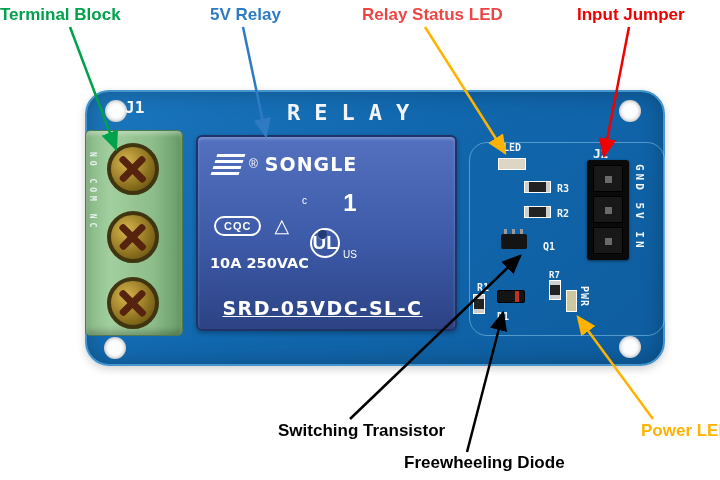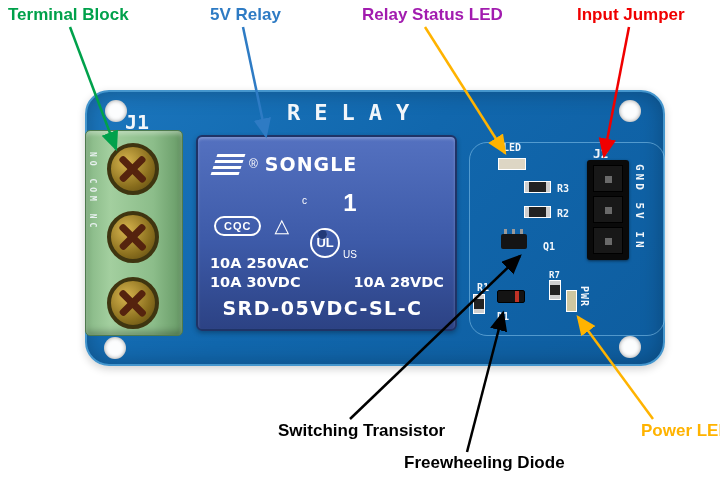--- a/index.html
+++ b/index.html
@@ -1,21 +1,21 @@
 <!DOCTYPE html>
 <html><head>
 <meta charset="utf-8">
 <style>
   html,body{margin:0;padding:0;background:#fff;}
   #stage{position:relative;width:720px;height:480px;background:#ffffff;overflow:hidden;
          font-family:"Liberation Sans",sans-serif;}
   .callout{position:absolute;font-weight:700;font-size:17px;white-space:nowrap;z-index:6;}
-  #lab-terminal{left:8px;top:5px;color:#00a14b;}
+  #lab-terminal{left:0;top:5px;color:#00a14b;}
   #lab-relay{left:210px;top:5px;color:#2e7bc4;}
-  #lab-statusled{left:362px;top:5px;color:#a21caf;}
+  #lab-statusled{left:362px;top:5px;color:#ef4444;}
   #lab-jumper{left:577px;top:5px;color:#f00000;}
   #lab-transistor{left:262px;top:421px;color:#000;margin-left:16px;}
   #lab-diode{left:404px;top:453px;color:#000;}
   #lab-powerled{left:641px;top:421px;color:#ffb300;}
 
   
   #board{position:absolute;left:85px;top:90px;width:580px;height:276px;z-index:1;
          background:linear-gradient(135deg,#1b76bd 0%,#1167ad 45%,#0e5d9f 100%);
          border:2px solid #4596cd;border-radius:24px;box-sizing:border-box;
          box-shadow:0 3px 8px rgba(0,0,0,.18), inset 0 0 22px rgba(0,0,0,.25);}
@@ -48,30 +48,30 @@
   #stripes{width:28px;height:21px;transform:skewX(-18deg);
            background:repeating-linear-gradient(180deg,#fff 0 3px,transparent 3px 6px);}
   .reg{font-size:12px;}
   .brand{font-size:19px;font-weight:700;letter-spacing:1px;font-family:"DejaVu Sans",sans-serif;}
   #marks-row{position:absolute;left:16px;top:54px;display:flex;align-items:center;gap:13px;}
   .cqc{border:2px solid #fff;border-radius:12px;padding:2px 8px;font-size:11px;font-weight:700;letter-spacing:1px;}
   .tri{font-size:19px;}
   .ulgrp{display:flex;align-items:center;gap:3px;}
   .ulc{font-size:10px;align-self:flex-start;margin-top:4px;}
   .ulcirc{width:30px;height:30px;border:2px solid #fff;border-radius:50%;display:flex;
-          align-items:center;justify-content:center;font-size:13px;font-weight:700;box-sizing:border-box;margin-top:34px;}
+          align-items:center;justify-content:center;font-size:19px;font-weight:700;box-sizing:border-box;margin-top:34px;}
   .ulcol{display:flex;flex-direction:column;align-items:center;line-height:1;}
   .ulnum{font-size:24px;font-weight:700;}
   .ulus{font-size:10px;margin-top:35px;}
   #mold-dot{position:absolute;left:120px;top:93px;width:9px;height:9px;border-radius:50%;
             background:#223a78;box-shadow:0 1px 1px rgba(255,255,255,.35);}
   .rat-row{position:absolute;left:12px;width:234px;display:flex;justify-content:space-between;
            font-weight:700;font-size:14.5px;font-family:"DejaVu Sans",sans-serif;}
   #model{position:absolute;left:0;right:8px;top:160px;text-align:center;font-size:19px;
-         font-weight:700;letter-spacing:1.5px;font-family:"DejaVu Sans",sans-serif;}
+         font-weight:700;letter-spacing:1.5px;font-family:"DejaVu Sans",sans-serif;text-decoration:underline;}
 
   
   .smd{position:absolute;box-sizing:border-box;border:1.5px solid #fff;}
   .res{background:linear-gradient(90deg,#cfcfcf 0 4px,#222 4px calc(100% - 4px),#cfcfcf calc(100% - 4px));}
   .resv{background:linear-gradient(180deg,#cfcfcf 0 4px,#222 4px calc(100% - 4px),#cfcfcf calc(100% - 4px));}
   .blackpart{position:absolute;background:#141414;border-radius:2px;box-sizing:border-box;}
   .leg{position:absolute;width:3px;height:5px;background:#9a9a9a;top:-5px;}
 
   
   #j2hdr{position:absolute;left:500px;top:68px;width:42px;height:100px;background:#0a0a0a;
@@ -89,21 +89,21 @@
 
   <div id="board">
     <div class="hole" style="left:18px;top:8px;"></div>
     <div class="hole" style="left:532px;top:8px;"></div>
     <div class="hole" style="left:17px;top:245px;"></div>
     <div class="hole" style="left:532px;top:244px;"></div>
 
     <div class="trace" style="left:382px;top:50px;width:194px;height:192px;"></div>
 
     <div class="silk" style="left:200px;top:8px;font-size:22px;letter-spacing:14px;">RELAY</div>
-    <div class="silk" style="left:38px;top:18px;font-size:20px;">J1</div>
+    <div class="silk" style="left:38px;top:6px;font-size:16px;">J1</div>
     <div class="silk" style="left:506px;top:54px;font-size:13px;">J2</div>
     <div class="silk" style="left:416px;top:50px;font-size:10px;">LED</div>
     <div class="silk" style="left:470px;top:91px;font-size:10px;">R3</div>
     <div class="silk" style="left:470px;top:116px;font-size:10px;">R2</div>
     <div class="silk" style="left:456px;top:149px;font-size:10px;">Q1</div>
     <div class="silk" style="left:390px;top:190px;font-size:10px;">R1</div>
     <div class="silk" style="left:410px;top:219px;font-size:10px;">D1</div>
     <div class="silk" style="left:462px;top:178px;font-size:9px;">R7</div>
     <div class="silk vtext" style="left:492px;top:194px;font-size:10px;letter-spacing:1px;">PWR</div>
     <div class="silk vtext" style="left:546px;top:72px;font-size:11px;letter-spacing:3px;height:110px;">GND 5V IN</div>
@@ -164,24 +164,20 @@
           <span class="ulcol">
             <span class="ulnum">1</span>
             <span class="ulus">US</span>
           </span>
         </span>
       </div>
       <div id="mold-dot"></div>
       <div class="rat-row" style="top:118px;">
         <span>10A 250VAC</span>
       </div>
-      <div class="rat-row" style="top:137px;">
-        <span>10A 30VDC</span>
-        <span>10A 28VDC</span>
-      </div>
       <div id="model">SRD-05VDC-SL-C</div>
     </div>
   </div>
 
   <div class="callout" id="lab-terminal">Terminal Block</div>
   <div class="callout" id="lab-relay">5V Relay</div>
   <div class="callout" id="lab-statusled">Relay Status LED</div>
   <div class="callout" id="lab-jumper">Input Jumper</div>
   <div class="callout" id="lab-transistor">Switching Transistor</div>
   <div class="callout" id="lab-diode">Freewheeling Diode</div>

